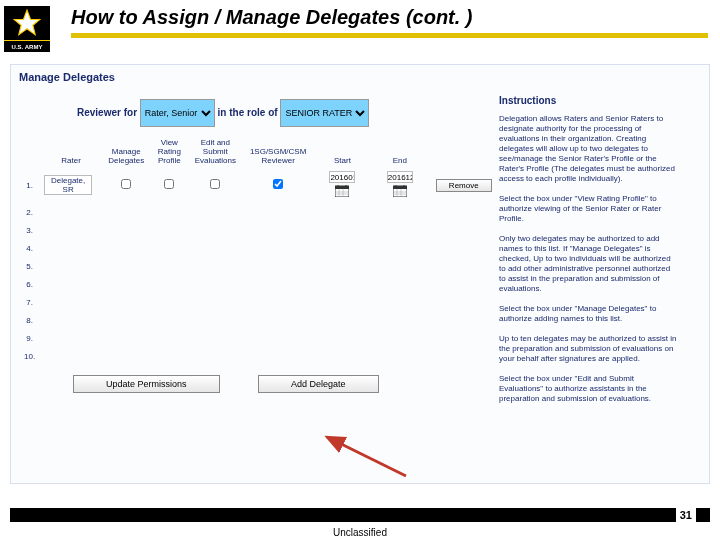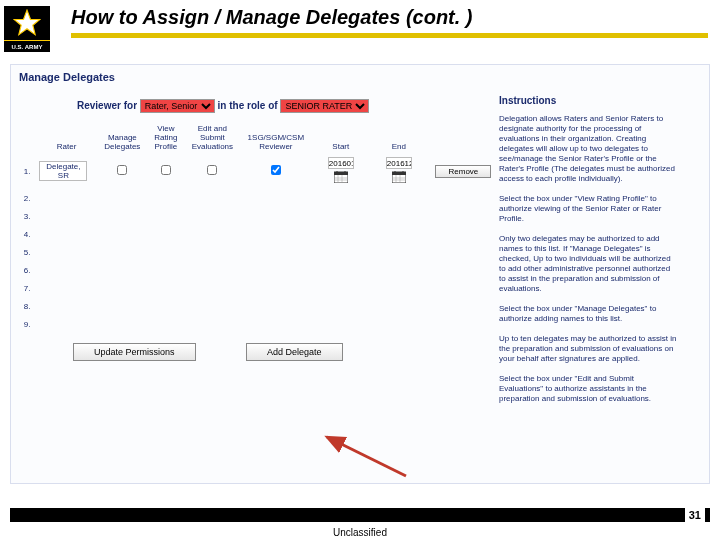--- a/index.html
+++ b/index.html
@@ -103,22 +103,22 @@
   .selector-row {
     font-size: 10px;
     color: #1a2a6c;
     font-weight: bold;
     margin: 4px 0 10px 58px;
   }
   .selector-row select {
     font-size: 9px;
     font-weight: normal;
     border: 1px solid #999;
-    background: #ef4444;
-    height: 14px;
+    background: #7dd3fc;
+    height: 28px;
   }
   table.delegates {
     border-collapse: collapse;
     font-size: 8px;
     color: #1a2a6c;
     width: 100%;
   }
   table.delegates th {
     font-weight: normal;
     text-align: center;
@@ -172,39 +172,39 @@
     cursor: pointer;
   }
   .btn-small {
     font-size: 8px;
     padding: 1px 12px;
   }
   .footer-buttons {
     margin-top: 8px;
     margin-left: 54px;
   }
-  .footer-buttons .btn { padding: 3px 20px; margin-right: 46px; }
+  .footer-buttons .btn { padding: 3px 32px; margin-right: 34px; }
   .empty-row td { height: 18px; }
   .arrow {
     position: absolute;
     left: 310px;
     top: 366px;
     pointer-events: none;
   }
   .bottom-bar {
     position: absolute;
     left: 10px;
     right: 10px;
     bottom: 18px;
     height: 14px;
     background: #000;
   }
   .page-num {
     position: absolute;
-    right: 15px;
+    right: 24px;
     bottom: 18px;
     background: #fff;
     color: #000;
     font-size: 11px;
     font-weight: bold;
     padding: 1px 4px;
   }
   .classification {
     position: absolute;
     bottom: 2px;
@@ -338,20 +338,24 @@
               <td colspan="8"></td>
             </tr>
           <tr class="empty-row">
               <td class="rownum">8.</td>
               <td colspan="8"></td>
             </tr>
           <tr class="empty-row">
               <td class="rownum">9.</td>
               <td colspan="8"></td>
             </tr>
+          <tr class="empty-row">
+              <td class="rownum">10.</td>
+              <td colspan="8"></td>
+            </tr>
         </tbody>
       </table>
 
       <div class="footer-buttons">
         <button class="btn">Update Permissions</button>
         <button class="btn">Add Delegate</button>
       </div>
     </div>
 
     <div class="right-pane">

